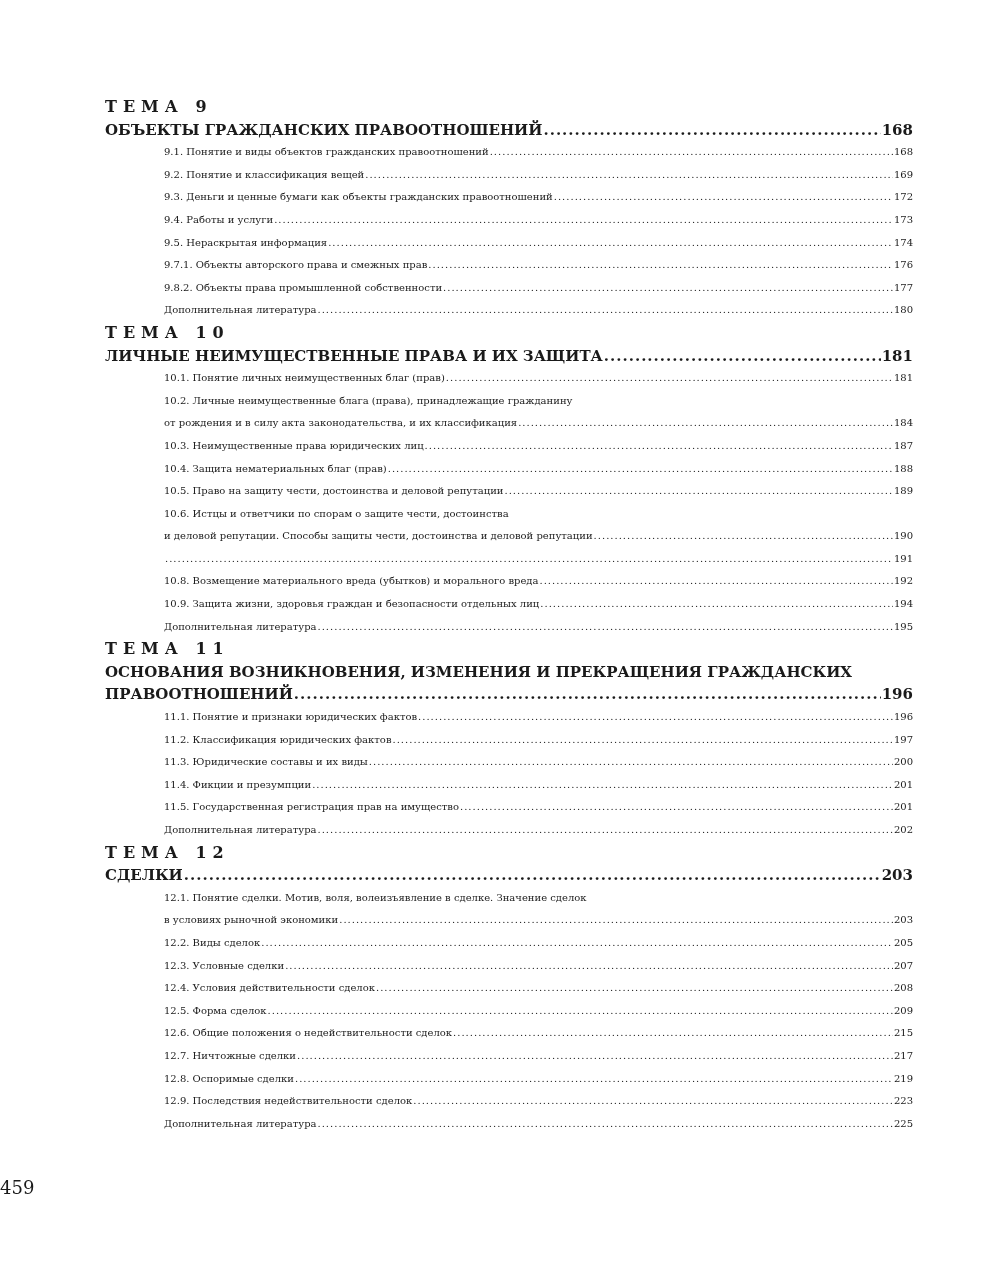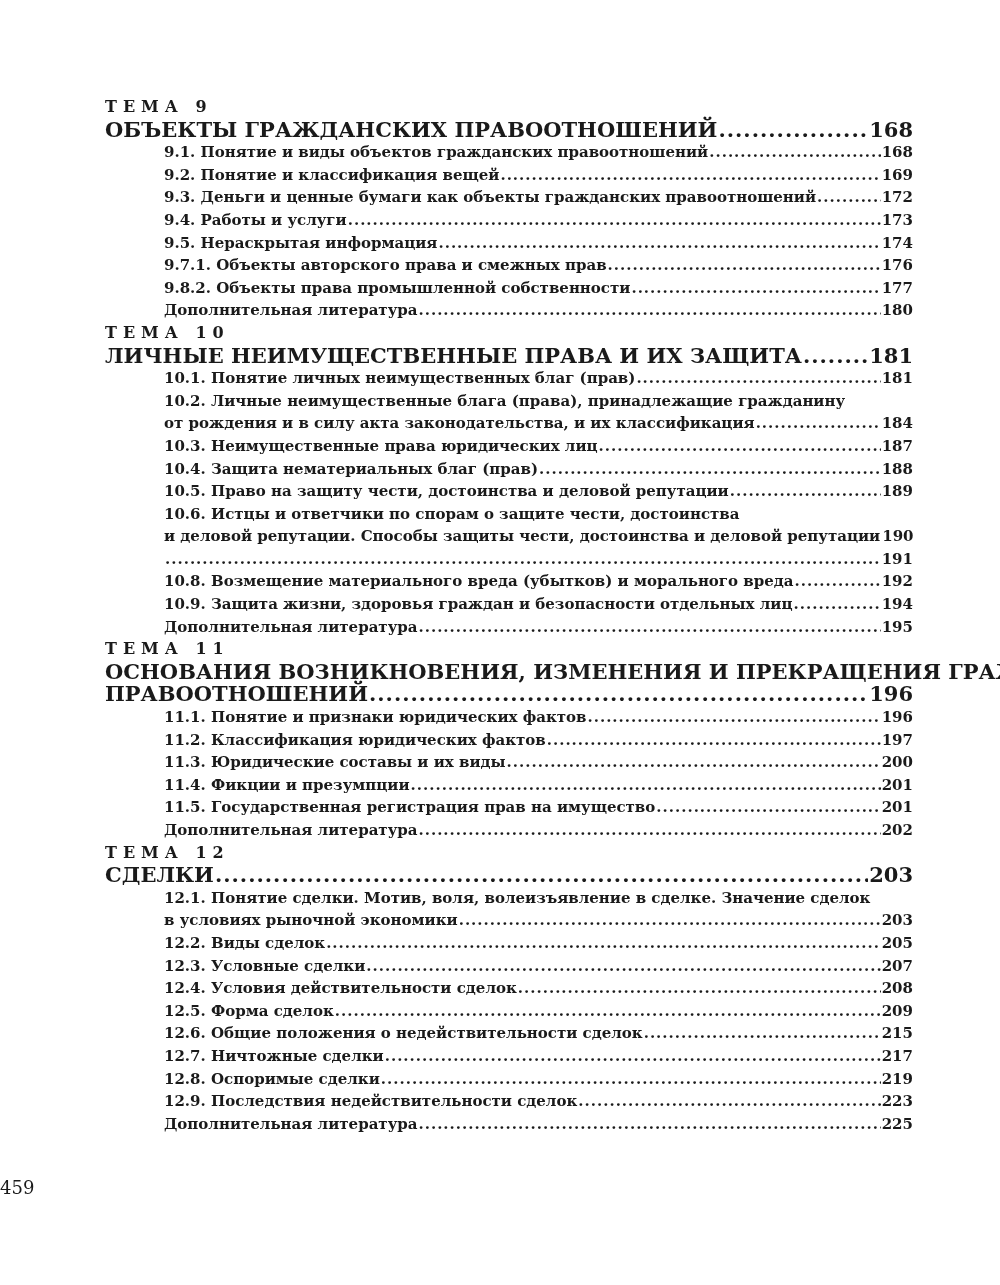--- a/index.html
+++ b/index.html
@@ -5,27 +5,27 @@
     html, body { margin: 0; padding: 0; background: #ffffff; }
     body {
       width: 1000px; height: 1285px; position: relative; overflow: hidden;
       font-family: "DejaVu Serif", "Liberation Serif", serif;
       color: #1a1a1a;
     }
     .toc {
       position: absolute; left: 105px; top: 96px; width: 808px;
     }
     .line {
-      height: 22.6px; line-height: 22.6px; font-size: 15px;
-      display: flex; align-items: baseline; white-space: nowrap; font-weight: bold;
+      height: 22.6px; line-height: 22.6px; font-size: 10px;
+      display: flex; align-items: baseline; white-space: nowrap;
     }
     .topic-label {
       font-weight: bold; letter-spacing: 6px; font-size: 16px;
     }
-    .section-title { font-weight: bold; font-size: 21px; }
+    .section-title { font-weight: bold; font-size: 15px; }
     .sub { padding-left: 59px; }
     .txt { flex: 0 0 auto; }
     .dots {
       flex: 1 1 auto; overflow: hidden; margin: 0 1px;
       letter-spacing: 1px;
     }
     .dots::after {
       content: "................................................................................................................................................................................................................................................";
     }
     .page { flex: 0 0 auto; }

